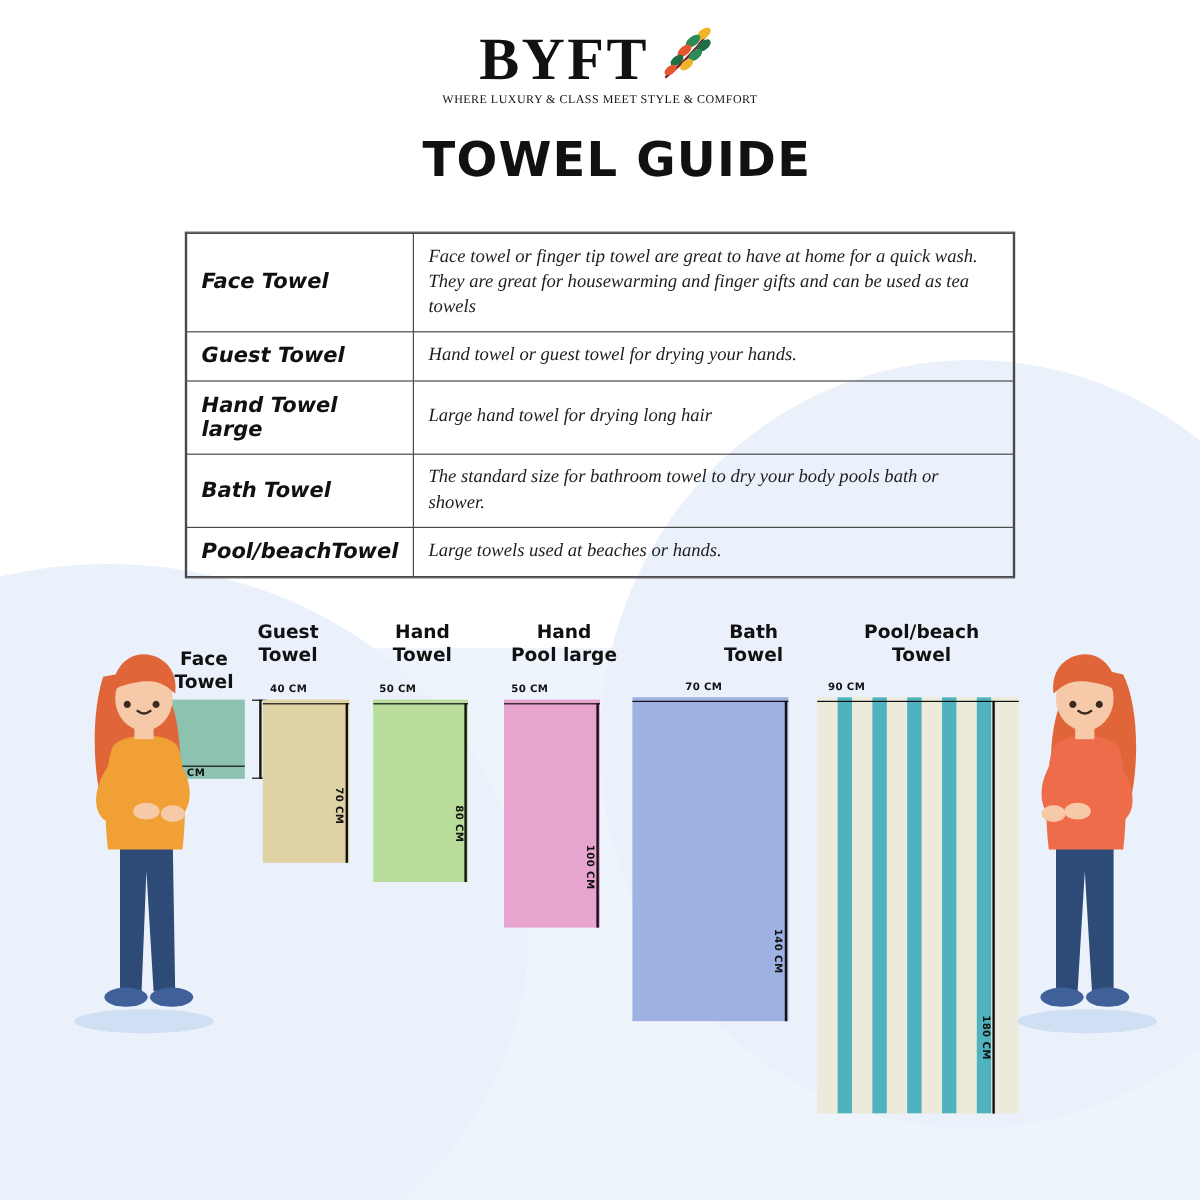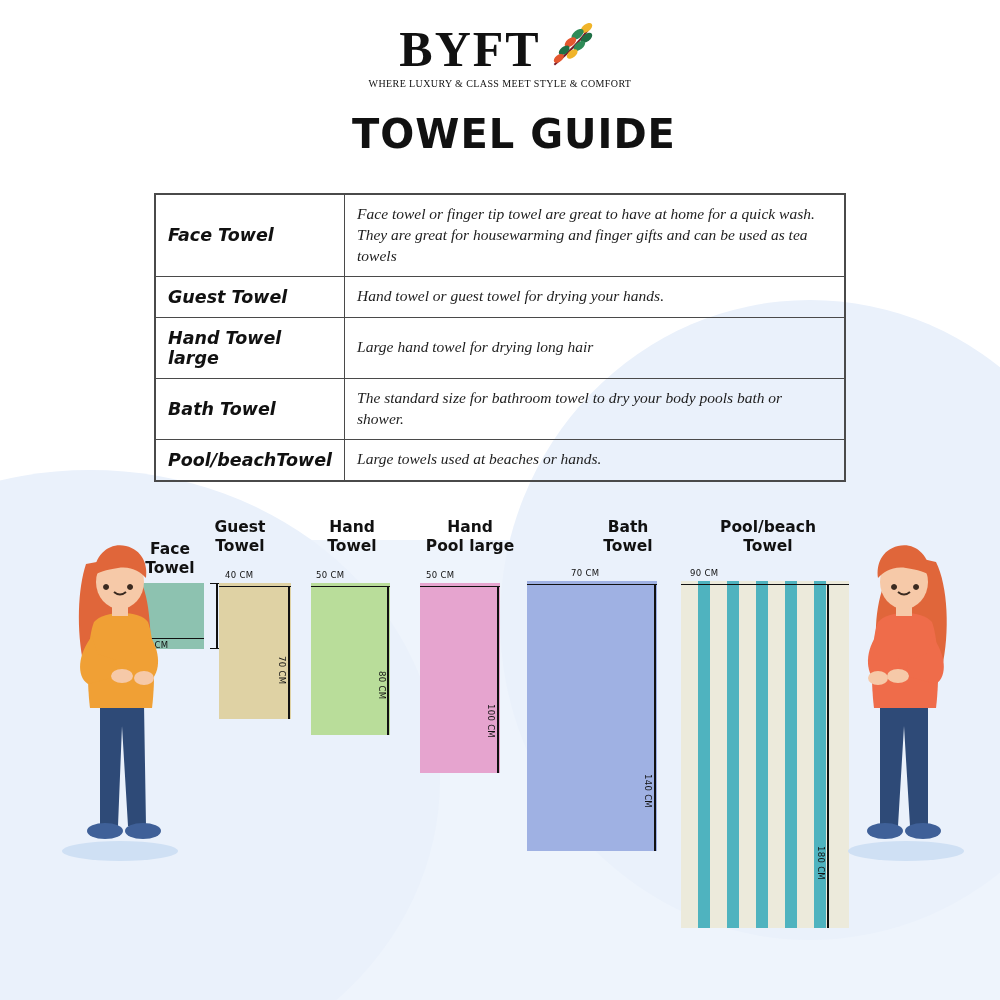--- a/index.html
+++ b/index.html
@@ -77,21 +77,21 @@
 
   
   .chart { position:relative; height:420px; margin-top:26px; }
   .col-label {
     position:absolute; text-align:center; font-size:15.5px; font-weight:700;
     line-height:1.25; color:#111; font-family:"DejaVu Sans", sans-serif;
   }
 
   .towel { position:absolute; }
   .dim-v, .dim-h {
-    position:absolute; font-size:8.5px; font-weight:400; color:#111;
+    position:absolute; font-size:8.5px; font-weight:700; color:#111;
     font-family:"DejaVu Sans", sans-serif; letter-spacing:0.3px;
   }
   .dim-v { writing-mode:vertical-rl; }
   .rule-v { position:absolute; width:1.5px; background:#111; }
   .rule-h { position:absolute; height:1.5px; background:#111; }
   .tick { position:absolute; background:#111; }
 
   
   .person { position:absolute; }
 </style>

